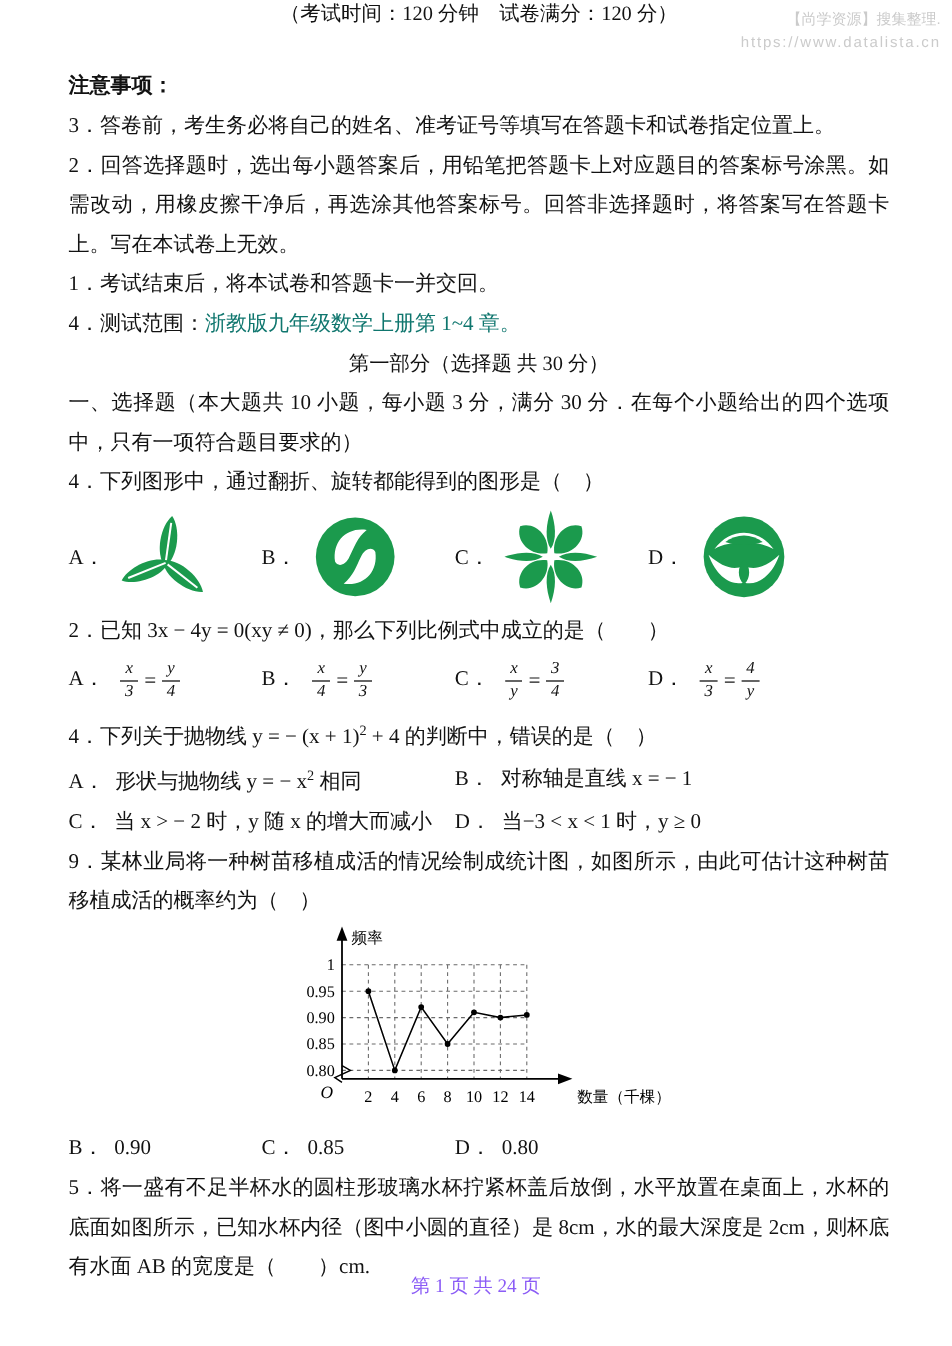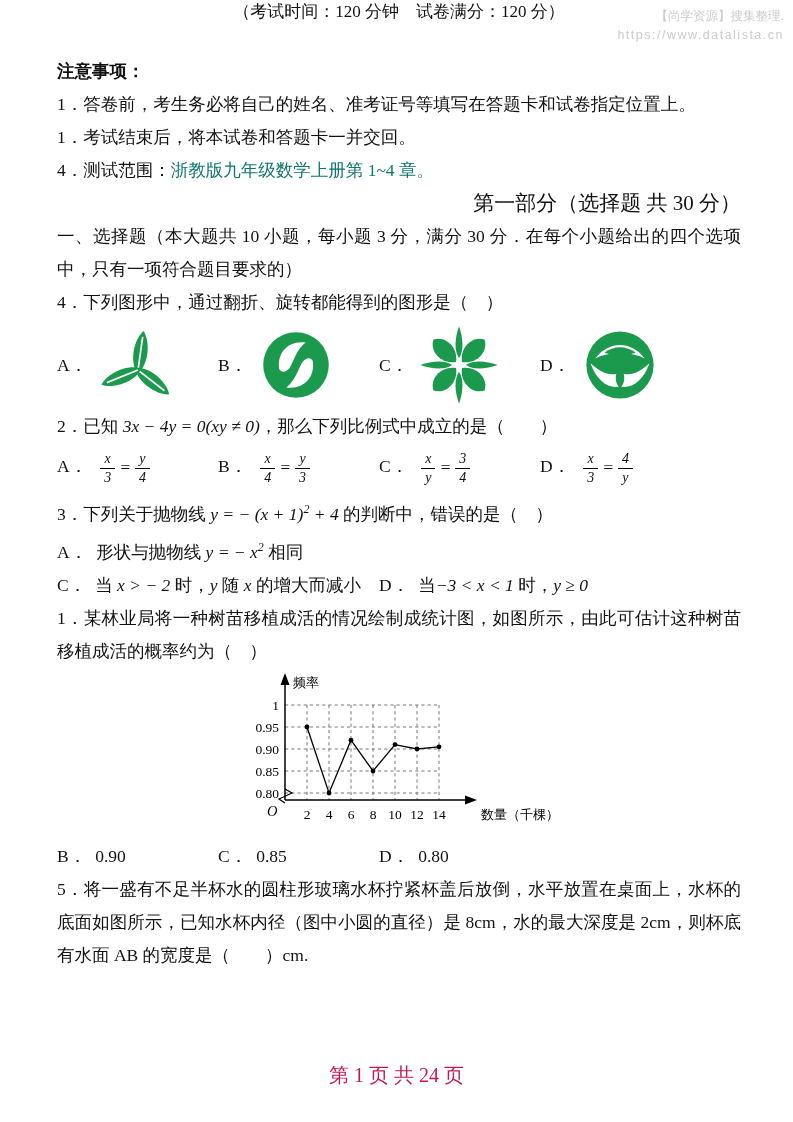--- a/index.html
+++ b/index.html
@@ -9,22 +9,22 @@
              font-size:12.5px;line-height:19px;font-family:"Liberation Sans","DejaVu Sans",sans-serif;}
   .watermark .wm2{letter-spacing:1.5px;}
   .content{position:absolute;left:57px;top:0;width:684px;}
   .title{margin:54px 0 0;text-align:center;font-size:21px;font-weight:700;
          font-family:"Liberation Sans","DejaVu Sans",sans-serif;}
   .subtitle{text-align:center;font-size:17px;}
   .notice-head{font-weight:700;font-size:17.5px;margin-top:32px;line-height:33px;
                font-family:"Liberation Sans","DejaVu Sans",sans-serif;}
   .para{font-size:17.5px;line-height:33px;margin:0;text-align:justify;}
   .red{color:#0f766e;}
-  .part-head{text-align:right;font-size:21px;line-height:33px;margin-top:0;}
-  .m{font-style:italic;margin-top:12px;}
+  .part-head{text-align:center;font-size:17px;line-height:33px;margin-top:0;}
+  .m{margin-top:12px;}
   sup{font-size:0.68em;}
   .optrow{display:flex;align-items:center;}
   .optrow .opt{font-size:17.5px;line-height:33px;}
   .w4 .opt{width:161px;}
   .w2 .opt{width:322px;}
   .optlabel{margin-right:9px;}
   .logorow{margin:3px 0 2px;height:86px;}
   .logorow .opt{display:flex;align-items:center;}
   .logorow svg{display:block;}
   .fraw{height:47px;margin:1px 0 2px;}
@@ -36,37 +36,38 @@
   .chartwrap{margin:4px 0 2px 194px;}
   .chart .grid{stroke:#6a6a6a;stroke-width:0.9;stroke-dasharray:3.2 3;}
   .chart .ax{stroke:#000;stroke-width:1.5;}
   .chart .series{fill:none;stroke:#000;stroke-width:1.3;}
   .chart .brk{fill:none;stroke:#000;stroke-width:1.2;}
   .chart polygon{fill:#000;}
   .chart circle{fill:#000;}
   .chart text{font-size:13.5px;fill:#000;font-family:"Liberation Serif","DejaVu Serif",serif;}
   .chart .lbl{font-size:13px;}
   .chart .olbl{font-style:italic;font-size:14.5px;}
-  .footer{position:absolute;left:0;right:0;top:1062px;text-align:center;font-size:20px;color:#be185d;}
+  .footer{position:absolute;left:0;right:0;top:1062px;text-align:center;font-size:16px;color:#8b5cf6;}
 </style>
 </head>
 <body>
 
 <div class="page">
 
   <div class="watermark">
     <div class="wm1">【尚学资源】搜集整理.</div>
     <div class="wm2">https://www.datalista.cn</div>
   </div>
 
   <div class="content">
     <div class="subtitle">（考试时间：120 分钟　试卷满分：120 分）</div>
 
     <div class="notice-head">注意事项：</div>
-    <p class="para">1．答卷前，考生务必将自己的姓名、准考证号等填写在答题卡和试卷指定位置上。</p>
+    <p class="para">3．答卷前，考生务必将自己的姓名、准考证号等填写在答题卡和试卷指定位置上。</p>
+    <p class="para">2．回答选择题时，选出每小题答案后，用铅笔把答题卡上对应题目的答案标号涂黑。如需改动，用橡皮擦干净后，再选涂其他答案标号。回答非选择题时，将答案写在答题卡上。写在本试卷上无效。</p>
     <p class="para">1．考试结束后，将本试卷和答题卡一并交回。</p>
     <p class="para"><span>4．测试范围：</span><span class="red">浙教版九年级数学上册第 1~4 章。</span></p>
 
     <div class="part-head">第一部分（选择题  共 30 分）</div>
     <p class="para">一、选择题（本大题共 10 小题，每小题 3 分，满分 30 分．在每个小题给出的四个选项中，只有一项符合题目要求的）</p>
 
     <p class="para">4．下列图形中，通过翻折、旋转都能得到的图形是（　）</p>
     <div class="optrow w4 logorow">
       <div class="opt">
         <span class="optlabel">A．</span>
@@ -149,30 +150,31 @@
         <span class="optlabel">B．</span><span class="frac"><span class="fn">x</span><span class="fd">4</span></span><span class="feq">=</span><span class="frac"><span class="fn">y</span><span class="fd">3</span></span>
       </div>
       <div class="opt">
         <span class="optlabel">C．</span><span class="frac"><span class="fn">x</span><span class="fd">y</span></span><span class="feq">=</span><span class="frac"><span class="fn">3</span><span class="fd">4</span></span>
       </div>
       <div class="opt">
         <span class="optlabel">D．</span><span class="frac"><span class="fn">x</span><span class="fd">3</span></span><span class="feq">=</span><span class="frac"><span class="fn">4</span><span class="fd">y</span></span>
       </div>
     </div>
 
-    <p class="para"><span>3．下列关于抛物线 </span><span class="m"><span>y = − (x + 1)</span><sup>2</sup><span> + 4</span></span><span> 的判断中，错误的是（　）</span></p>
+    <p class="para"><span>4．下列关于抛物线 </span><span class="m"><span>y = − (x + 1)</span><sup>2</sup><span> + 4</span></span><span> 的判断中，错误的是（　）</span></p>
     <div class="optrow w2">
       <div class="opt"><span class="optlabel">A．</span><span>形状与抛物线 </span><span class="m"><span>y = − x</span><sup>2</sup></span><span> 相同</span></div>
+      <div class="opt"><span class="optlabel">B．</span><span>对称轴是直线 </span><span class="m">x = − 1</span></div>
     </div>
     <div class="optrow w2">
       <div class="opt"><span class="optlabel">C．</span><span>当 </span><span class="m">x &gt; − 2</span><span> 时，</span><span class="m">y</span><span> 随 </span><span class="m">x</span><span> 的增大而减小</span></div>
       <div class="opt"><span class="optlabel">D．</span><span>当</span><span class="m">−3 &lt; x &lt; 1</span><span> 时，</span><span class="m">y ≥ 0</span></div>
     </div>
 
-    <p class="para">1．某林业局将一种树苗移植成活的情况绘制成统计图，如图所示，由此可估计这种树苗移植成活的概率约为（　）</p>
+    <p class="para">9．某林业局将一种树苗移植成活的情况绘制成统计图，如图所示，由此可估计这种树苗移植成活的概率约为（　）</p>
     <div class="chartwrap">
       <svg class="chart" width="345" height="162" viewBox="0 0 345 162">
           <line class="grid" x1="34" y1="33" x2="188" y2="33"></line>
           <text class="tick" x="28" y="37.5" text-anchor="end">1</text>
           <line class="grid" x1="34" y1="55.00000000000002" x2="188" y2="55.00000000000002"></line>
           <text class="tick" x="28" y="59.50000000000002" text-anchor="end">0.95</text>
           <line class="grid" x1="34" y1="77" x2="188" y2="77"></line>
           <text class="tick" x="28" y="81.5" text-anchor="end">0.90</text>
           <line class="grid" x1="34" y1="99.00000000000001" x2="188" y2="99.00000000000001"></line>
           <text class="tick" x="28" y="103.50000000000001" text-anchor="end">0.85</text>

